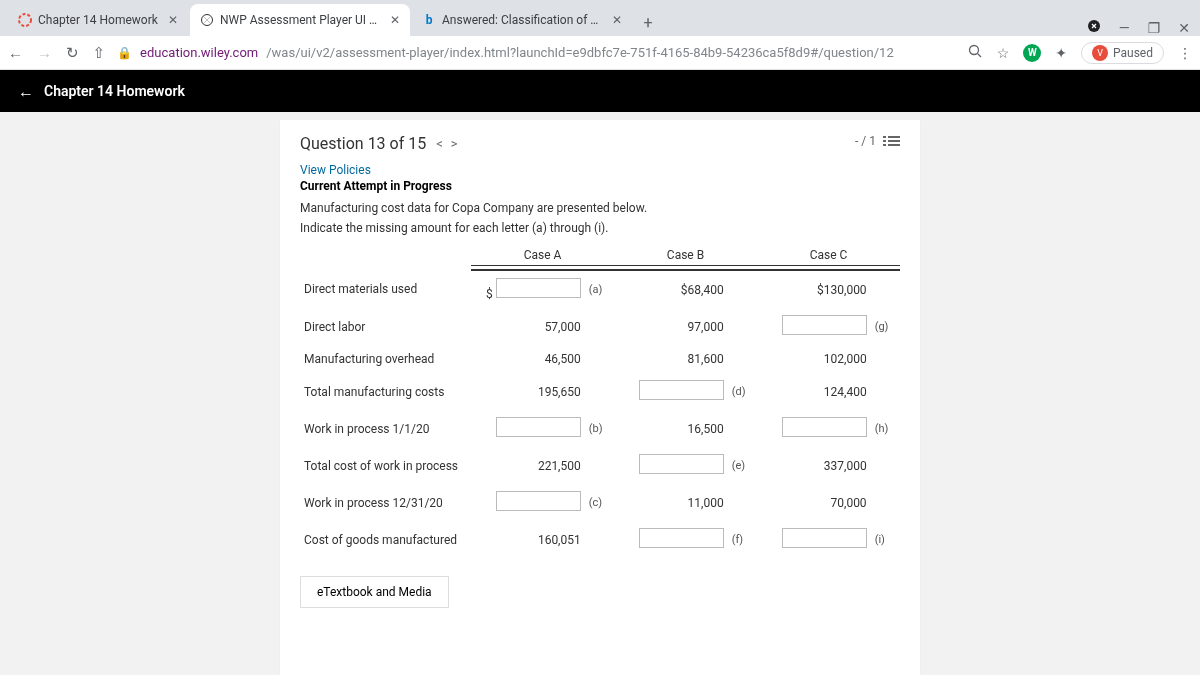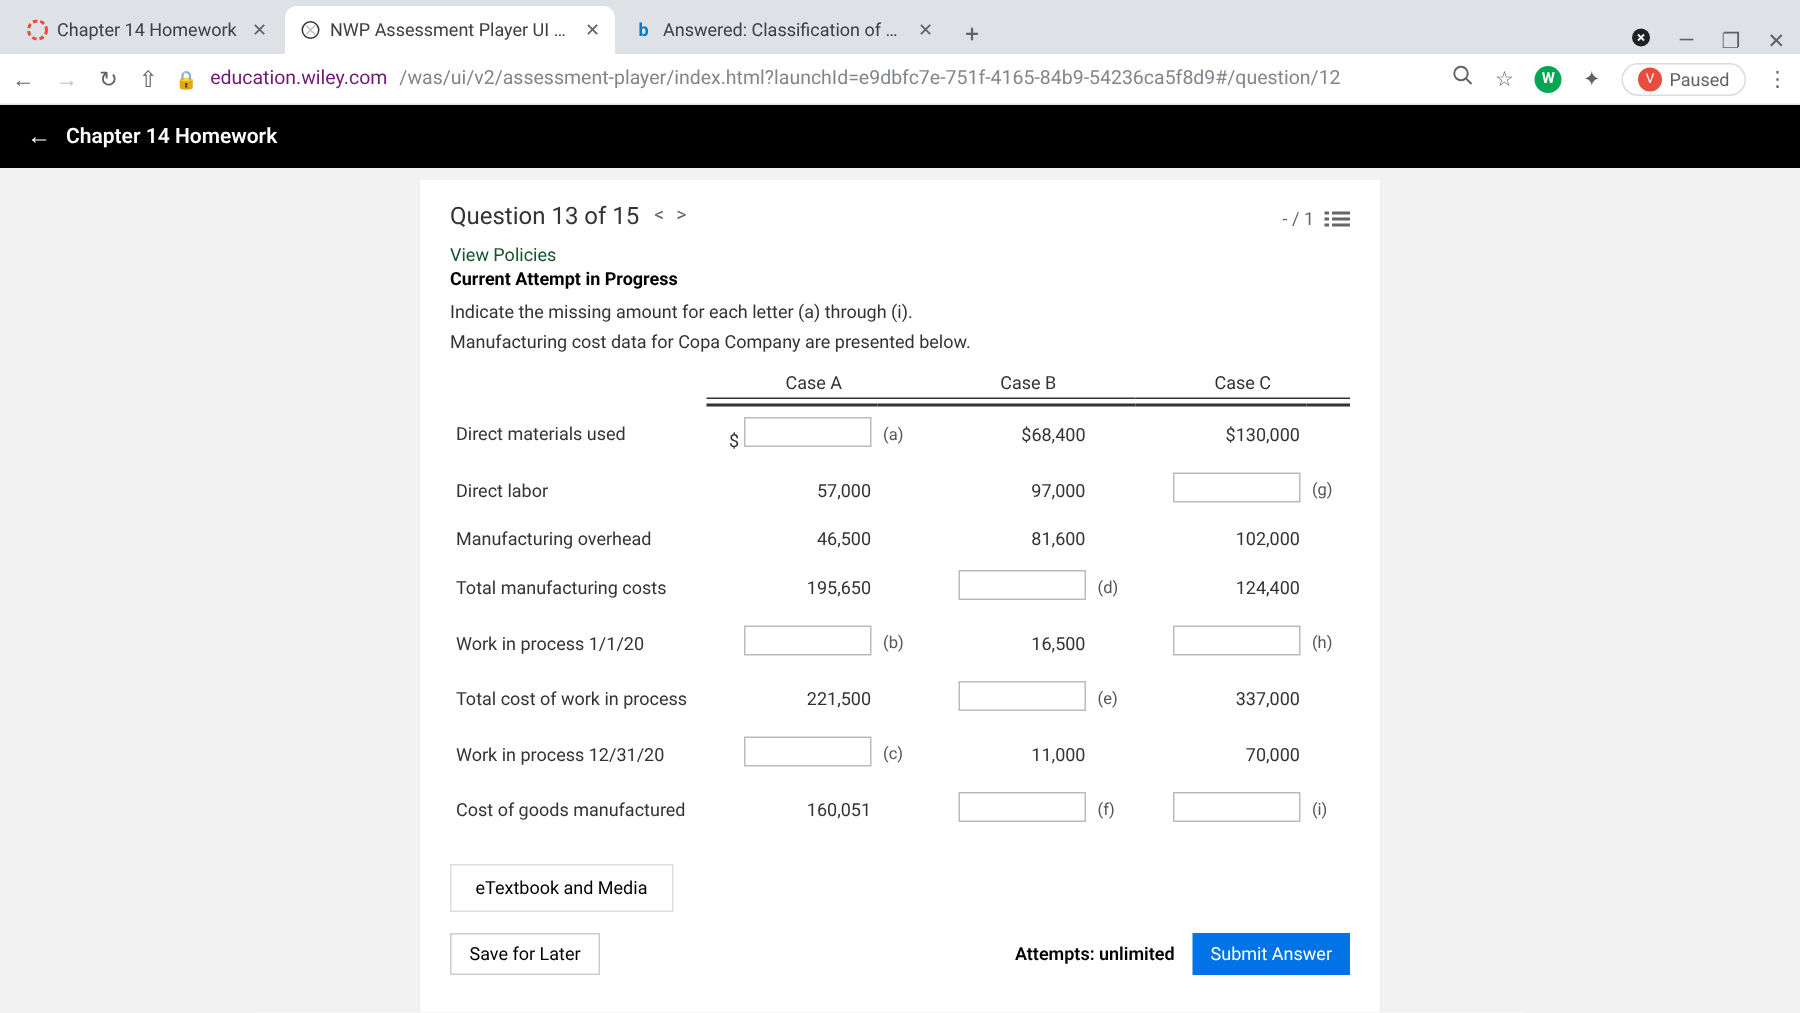--- a/index.html
+++ b/index.html
@@ -27,30 +27,30 @@
 .v-circle { background: #e74c3c; color: #fff; width: 16px; height: 16px; border-radius: 50%; font-size: 9px; display: flex; align-items: center; justify-content: center; }
 
 
 .page-header { background: #000; color: #fff; height: 42px; display: flex; align-items: center; padding: 0 18px; font-size: 14px; font-weight: 600; gap: 10px; }
 .back-arrow { font-size: 16px; cursor: pointer; }
 
 
 .page-body { background: #f2f2f2; height: calc(675px - 36px - 34px - 42px); padding-top: 8px; display: flex; justify-content: center; overflow-y: auto; }
 .card { background: #fff; width: 640px; padding: 14px 20px 20px 20px; box-shadow: 0 1px 2px rgba(0,0,0,0.05); }
 
-.q-head { display: flex; align-items: flex-end; justify-content: space-between; margin-bottom: 10px; }
+.q-head { display: flex; align-items: flex-start; justify-content: space-between; margin-bottom: 10px; }
 .q-left { display: flex; align-items: center; gap: 10px; }
 .q-title { font-size: 16px; color: #333; }
 .q-nav { font-size: 13px; color: #666; display: flex; gap: 8px; }
 .q-right { display: flex; align-items: center; gap: 12px; font-size: 12px; color: #666; }
 .menu-icon { display: inline-flex; flex-direction: column; gap: 2px; }
 .menu-icon i { width: 12px; height: 2px; background: #666; display: block; position: relative; }
 .menu-icon i::before { content: ''; position: absolute; left: -5px; width: 3px; height: 2px; background: #666; }
 
-.link { color: #14532d; font-size: 12px; cursor: pointer; }
+.link { color: #0369a1; font-size: 12px; cursor: pointer; }
 .status-line { font-size: 12px; font-weight: 700; margin: 2px 0 8px; }
 .desc { font-size: 12px; color: #333; margin-bottom: 6px; }
 
 table.grid { width: 100%; border-collapse: collapse; font-size: 12px; color: #333; margin-top: 8px; }
 table.grid th { font-weight: 400; padding: 6px 0; border-bottom: 2px solid #333; text-align: center; position: relative; }
 table.grid th::after { content: ''; position: absolute; bottom: 3px; left: 0; right: 0; height: 1px; background: #333; }
 table.grid .thwrap { position: relative; top: -1px; }
 table.grid td { padding: 7px 4px; vertical-align: middle; }
 .row-label { text-align: left; width: 140px; }
 .valcell { text-align: right; width: 90px; padding-right: 8px; }
@@ -157,22 +157,22 @@
         <span class="menu-icon">
             <i></i>
             <i></i>
             <i></i>
           </span>
       </div>
     </div>
 
     <div class="link">View Policies</div>
     <div class="status-line">Current Attempt in Progress</div>
+    <div class="desc">Manufacturing cost data for Copa Company are presented below.</div>
     <div class="desc">Indicate the missing amount for each letter (a) through (i).</div>
-    <div class="desc">Manufacturing cost data for Copa Company are presented below.</div>
 
     <table class="grid">
       <tbody>
           <tr>
         <td></td>
         <th colspan="2"><span class="thwrap">Case A</span></th>
         <th colspan="2"><span class="thwrap">Case B</span></th>
         <th colspan="2"><span class="thwrap">Case C</span></th>
       </tr>
 
@@ -253,22 +253,15 @@
         <td class="valcell"><span class="input-box"></span></td>
         <td class="letcell">(f)</td>
         <td class="valcell"><span class="input-box"></span></td>
         <td class="letcell">(i)</td>
       </tr>
     </tbody>
       </table>
 
     <div class="etext">eTextbook and Media</div>
 
-    <div class="footer-row">
-      <button class="save-btn">Save for Later</button>
-      <div>
-        <span class="attempts">Attempts: unlimited</span>
-        <button class="submit-btn">Submit Answer</button>
-      </div>
-    </div>
 
   </div>
 </div>
 
 </body></html>

